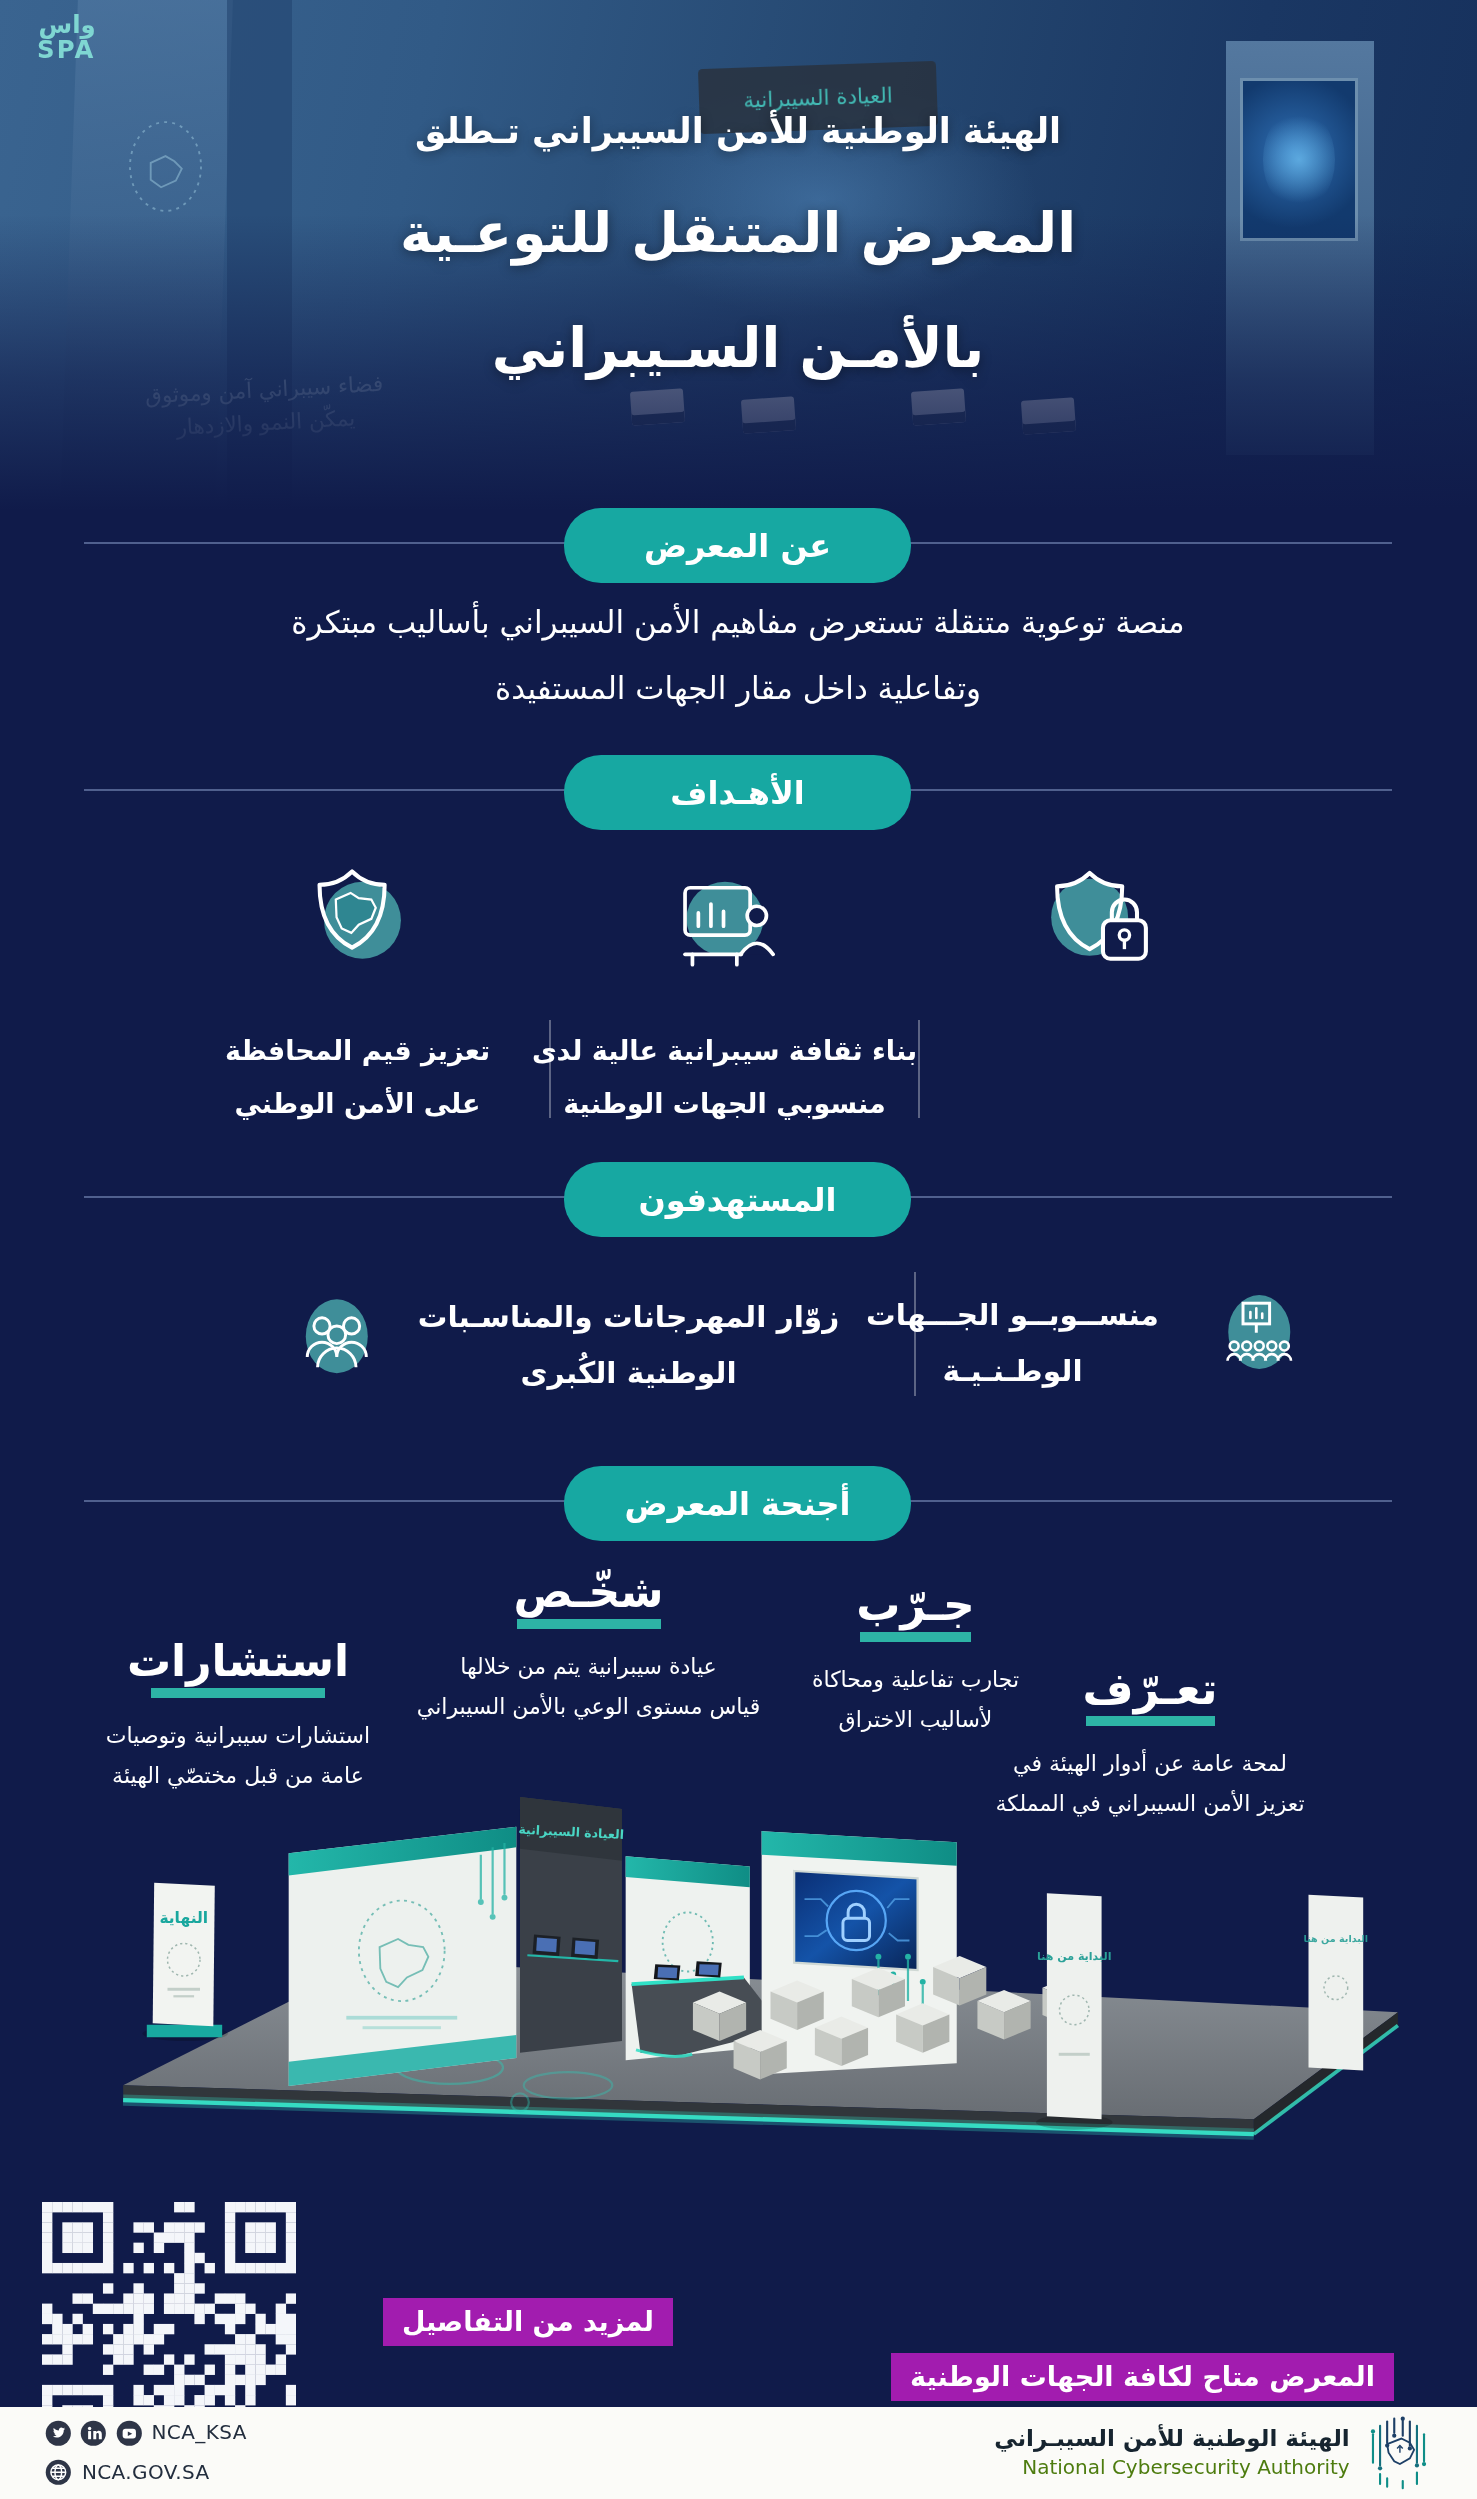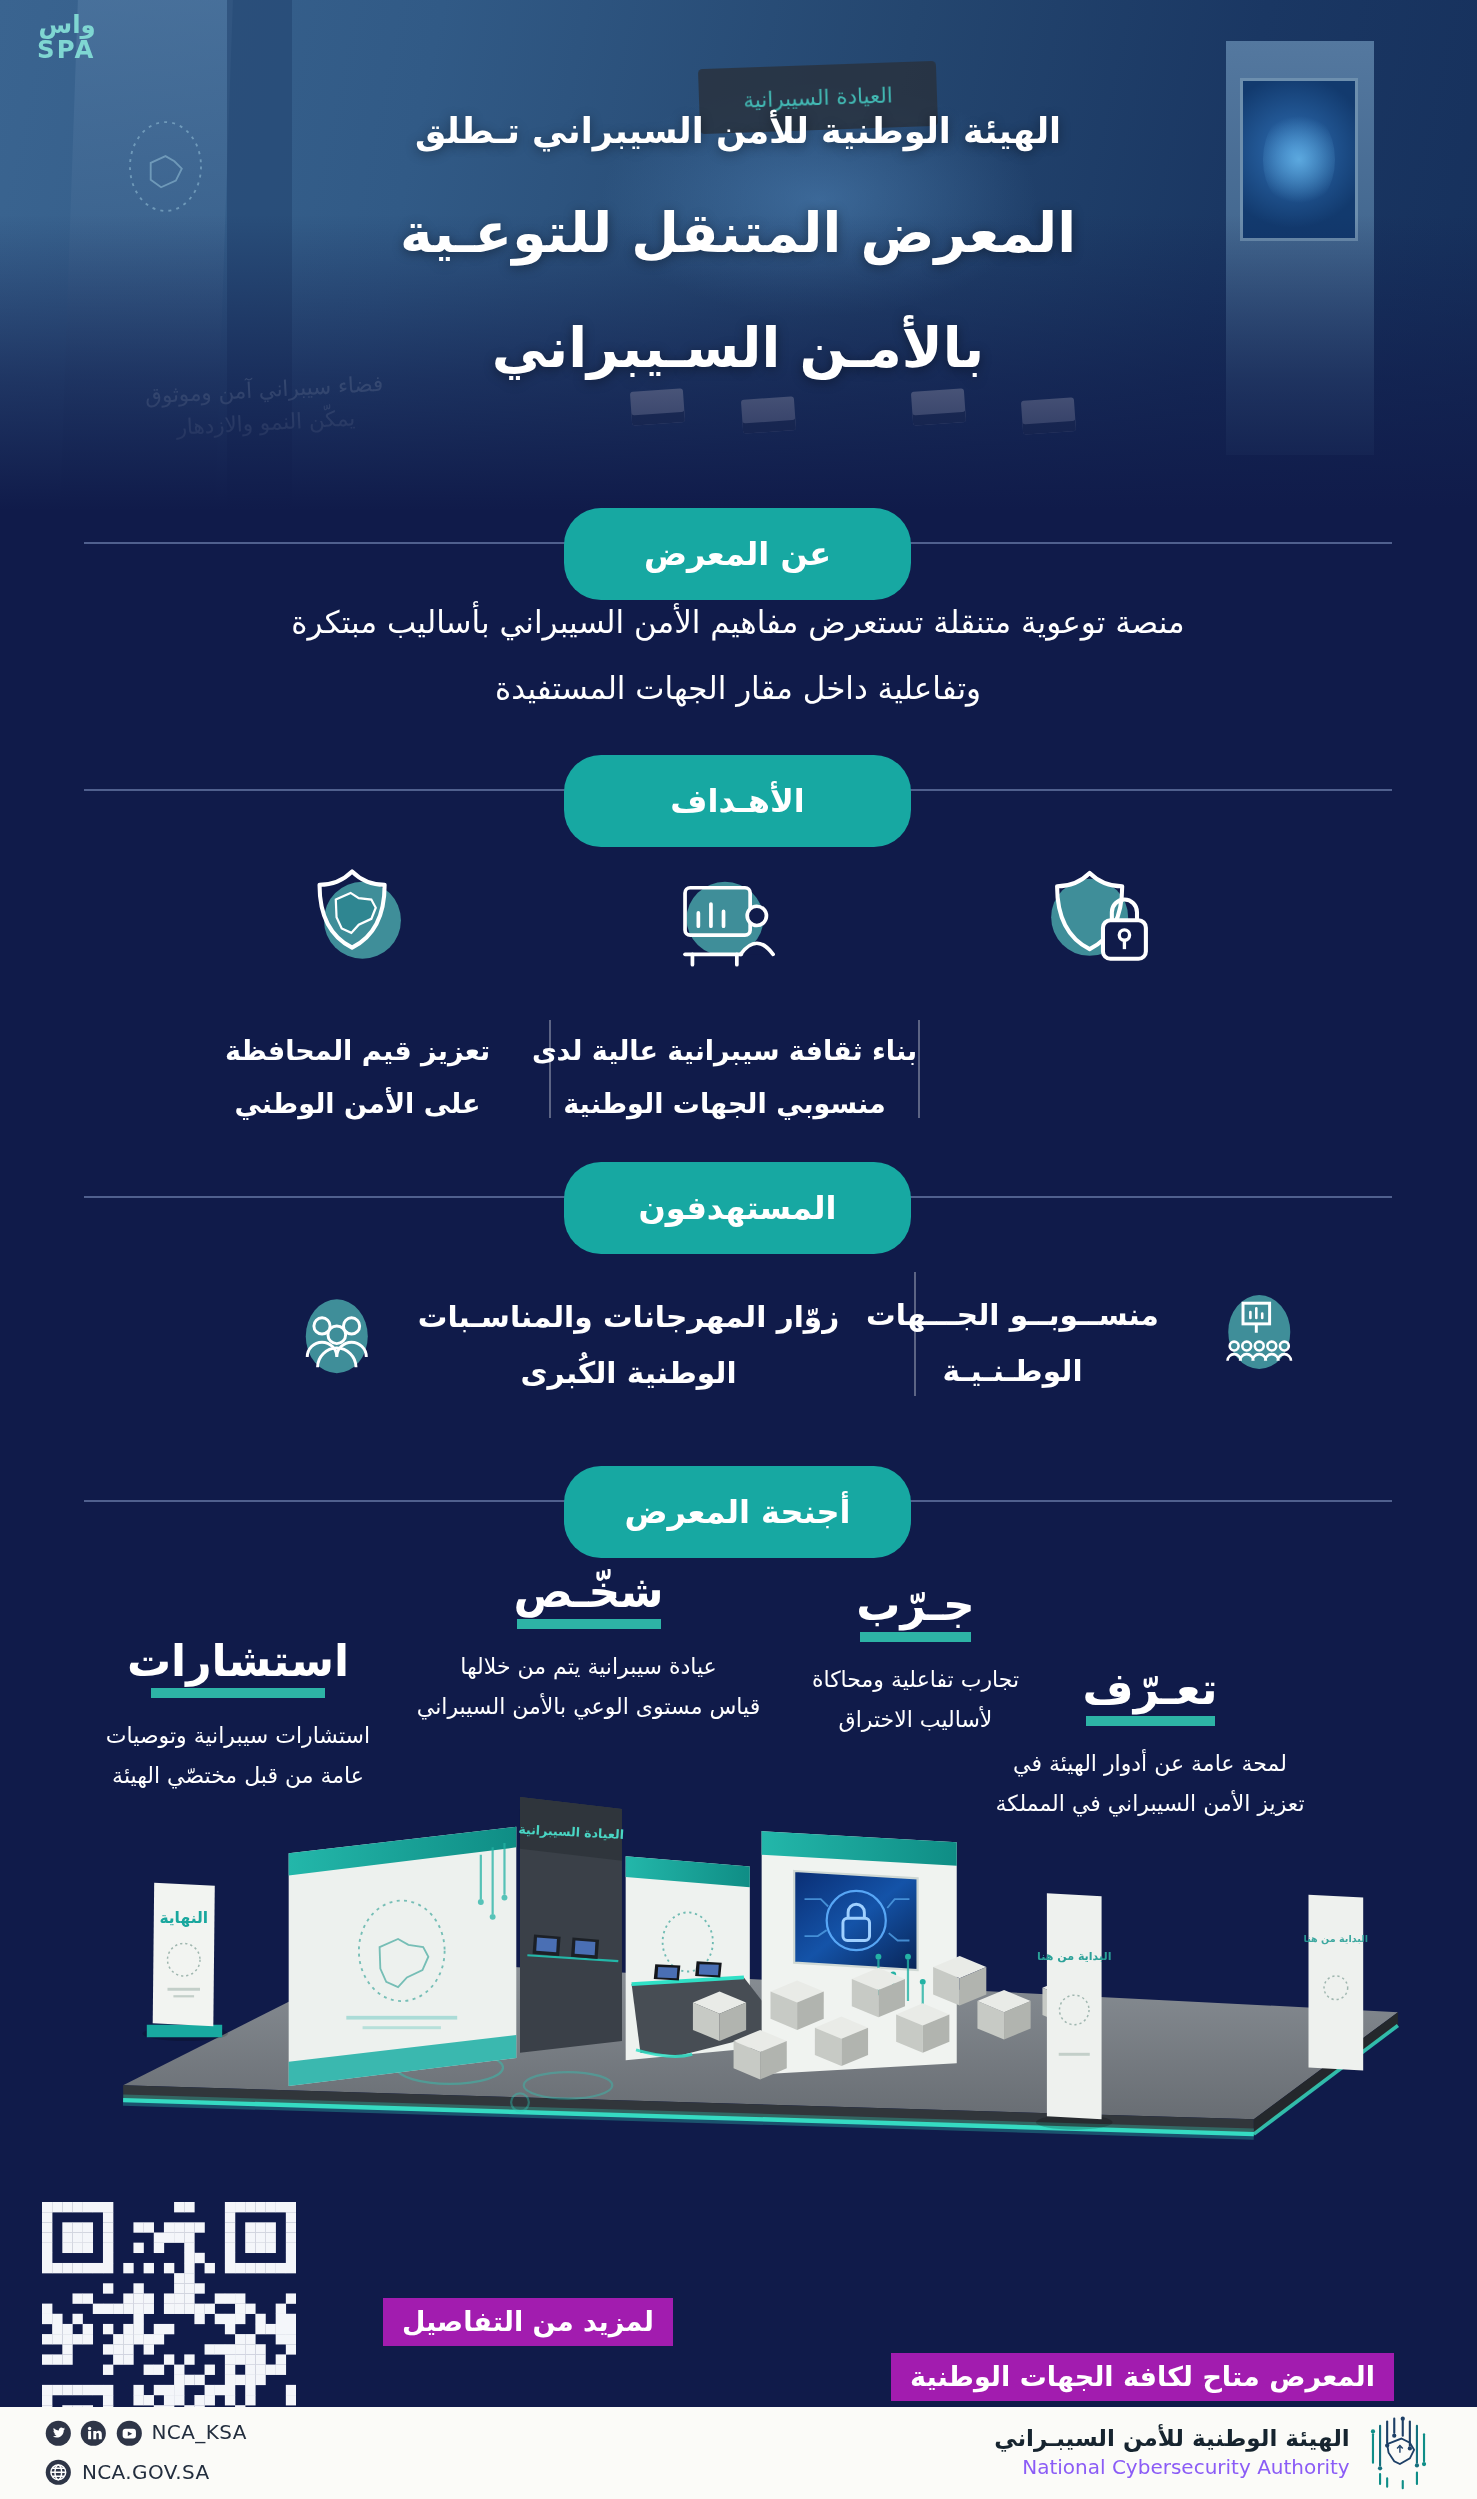--- a/index.html
+++ b/index.html
@@ -34,21 +34,21 @@
   .spa .spa-ar{font-size:24.4px;font-weight:bold;letter-spacing:3px;}
   .spa .spa-en{font-size:24.4px;font-weight:bold;letter-spacing:2.2px;}
   
   .title{position:absolute;left:222px;width:1034px;text-align:center;font-weight:bold;
          text-shadow:0 2.2px 11.8px rgba(0,0,0,.4);}
   .t1{top:111px;font-size:35px;}
   .t2{top:201px;font-size:55px;}
   .t3{top:316px;font-size:55px;}
   
   .rule{position:absolute;left:85px;width:1308px;height:1.5px;background:rgba(170,192,235,.42);z-index:1;}
-  .pill{position:absolute;left:565px;width:347px;height:92px;border-radius:37px;background:#17a8a2;
+  .pill{position:absolute;left:565px;width:347px;height:75px;border-radius:37px;background:#17a8a2;
         display:flex;align-items:center;justify-content:center;font-size:32px;font-weight:bold;z-index:2;}
   .preline{white-space:pre-line;}
   .about-text{position:absolute;left:222px;top:590px;width:1034px;text-align:center;
         font-size:31px;line-height:2.12;}
   
   .obj-col{position:absolute;top:861px;width:443px;text-align:center;}
   .obj-caption{margin-top:35px;font-size:27px;font-weight:bold;line-height:1.95;}
   .vdiv{position:absolute;width:1.5px;background:rgba(255,255,255,.32);}
   
   .aud-label{position:absolute;text-align:center;font-size:29.6px;font-weight:bold;line-height:1.9;}
@@ -68,21 +68,21 @@
   .qr-label{left:384px;top:2298px;}
   .avail{right:83px;top:2353px;}
   
   .footer{position:absolute;left:0;top:2407px;width:1478px;height:92px;background:#fbfbf8;color:#232e3e;}
   .soc-row{position:absolute;left:46px;top:13.3px;display:flex;align-items:flex-start;gap:8.9px;direction:ltr;}
   .site-row{position:absolute;left:46px;top:52px;display:flex;align-items:center;gap:10.3px;direction:ltr;}
   .soc-row .txt,.site-row .txt{font-size:20px;letter-spacing:0.4px;}
   .org{position:absolute;right:43px;top:5.9px;display:flex;align-items:center;gap:13.3px;direction:ltr;}
   .org .otxt{text-align:right;}
   .org .oar{font-size:23px;font-weight:bold;color:#16242f;line-height:1.3;}
-  .org .oen{font-size:20px;color:#8b5cf6;line-height:1.3;}
+  .org .oen{font-size:20px;color:#4d7c0f;line-height:1.3;}
 </style>
 </head>
 <body>
 
 <div class="page">
 
   <div class="hero">
     <div class="hero-pillar"></div>
     <div class="hero-pillar2"></div>
     <div class="hero-glow"></div>

